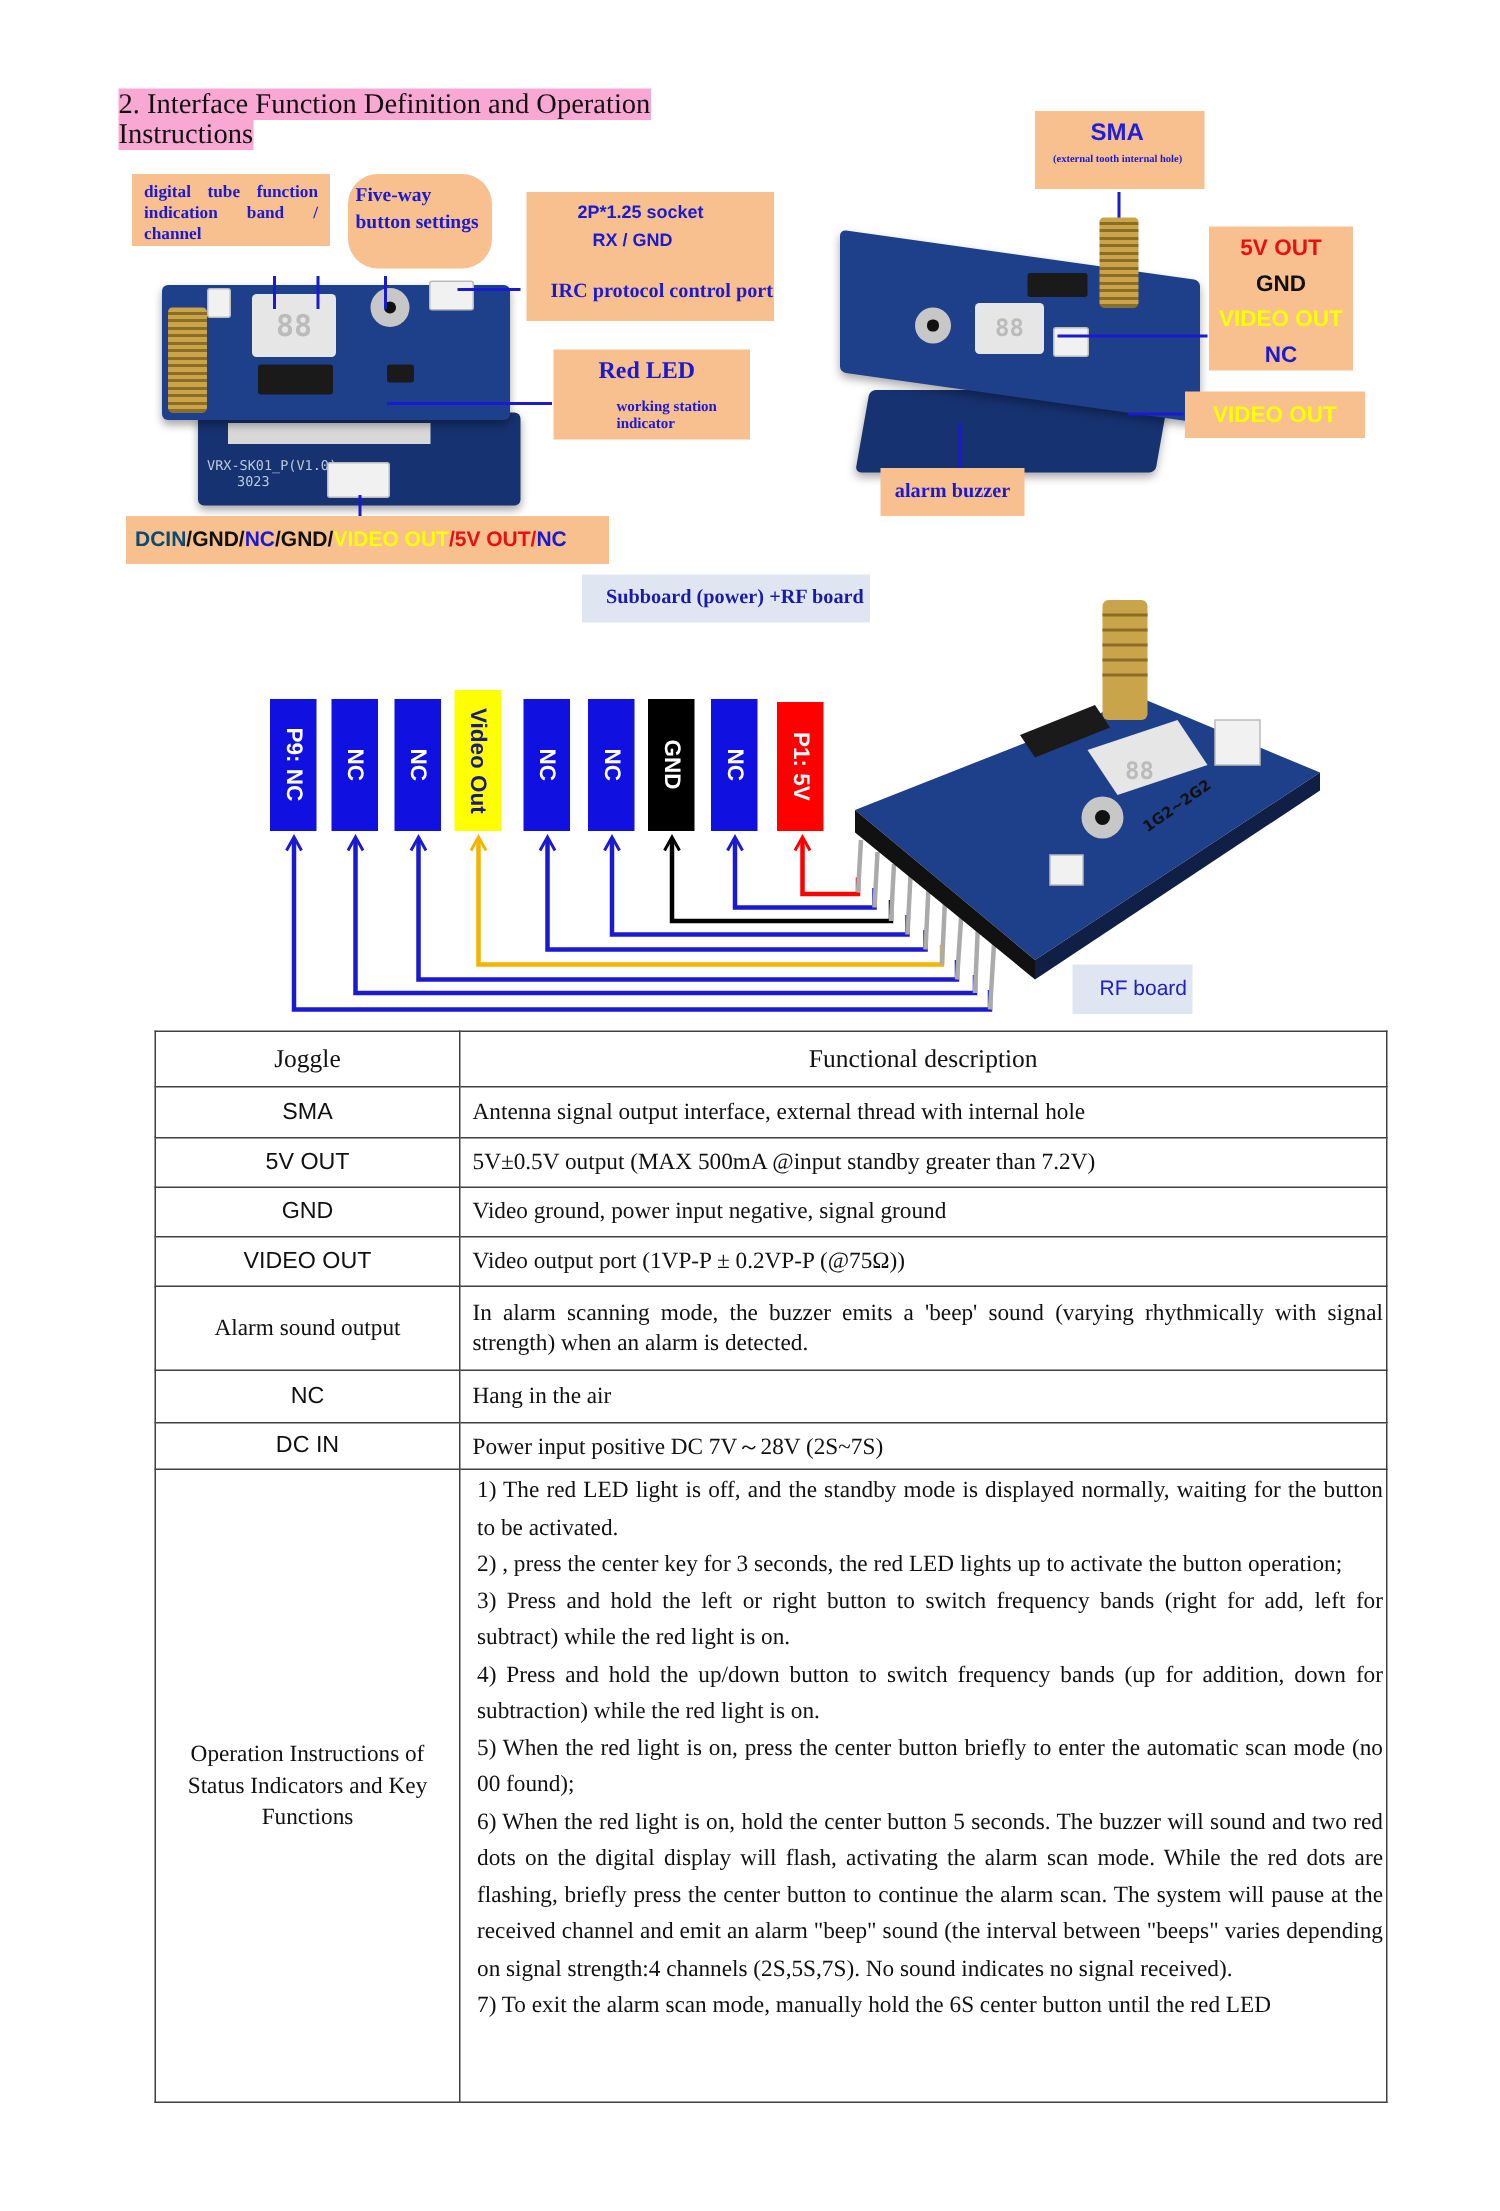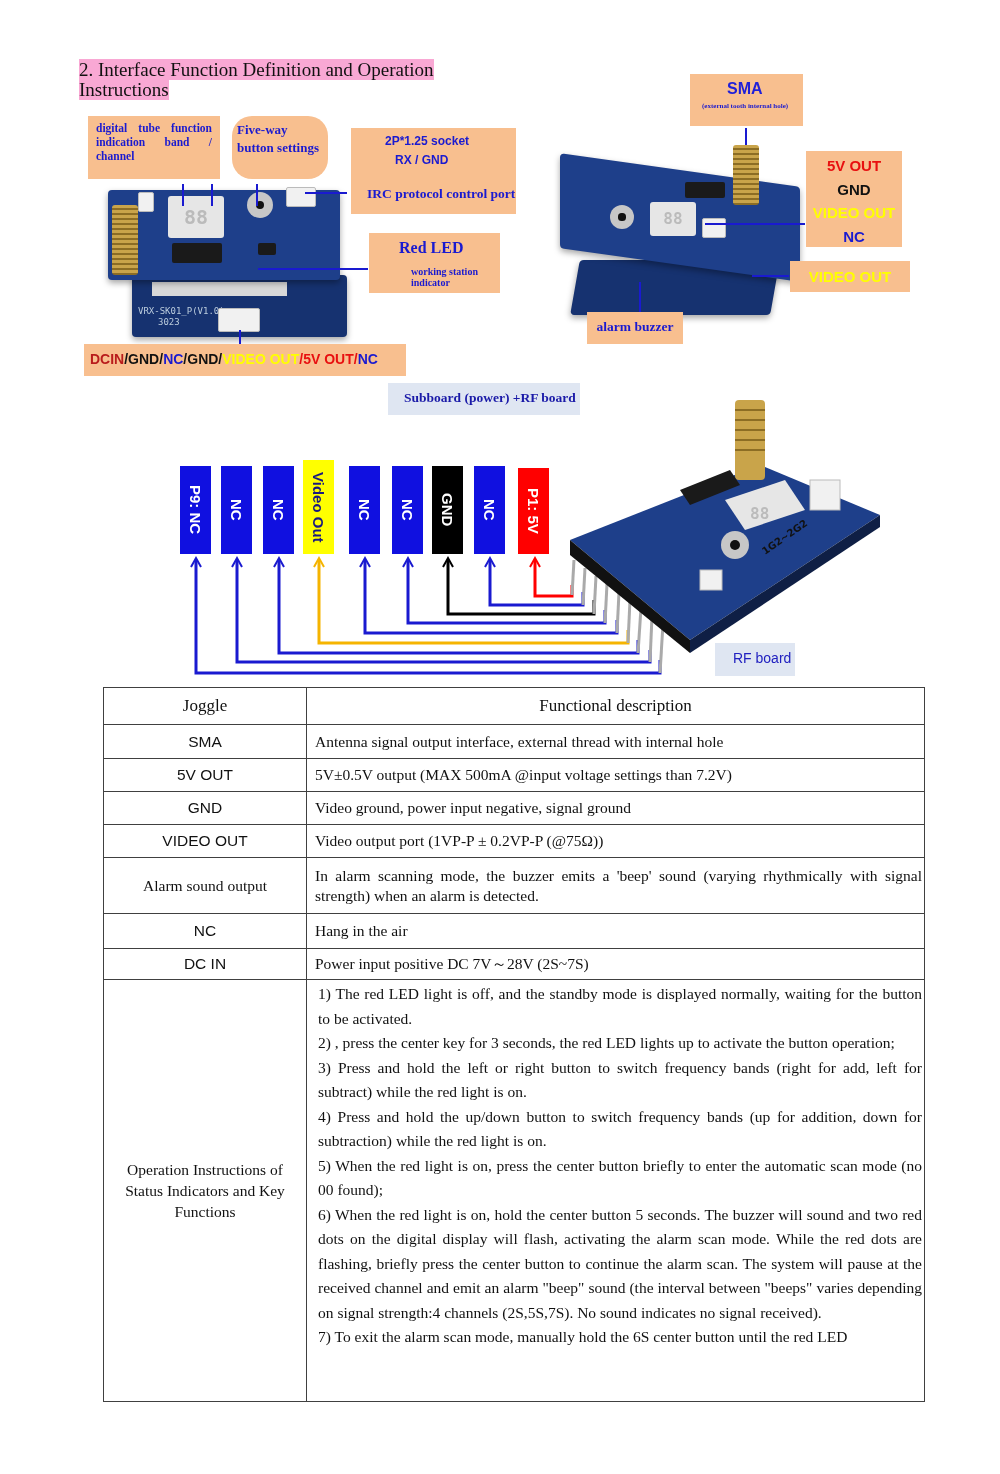--- a/index.html
+++ b/index.html
@@ -40,21 +40,21 @@
 </style>
 </head>
 <body>
 
 <div class="abs section-title">
   <span>2. Interface Function Definition and Operation Instructions</span>
 </div>
 
 <div>
 
-  <div class="callout" style="left:88px;top:116px;width:132px;height:63px;padding:5px 8px 0 8px;font-size:11.5px;line-height:14px;text-align:justify;">
+  <div class="callout" style="left:88px;top:116px;width:132px;height:48px;padding:5px 8px 0 8px;font-size:11.5px;line-height:14px;text-align:justify;">
     <span>digital tube function indication band / channel</span>
   </div>
   <div class="callout" style="left:232px;top:116px;width:96px;height:63px;padding:5px 5px 0 5px;font-size:13px;line-height:18px;text-align:justify;border-radius:20px;">
     <span>Five-way button settings</span>
   </div>
   <div class="callout" style="left:351px;top:128px;width:165px;height:86px;font-size:12px;">
     <div style="position:absolute;left:34px;top:6px;font-family:'Liberation Sans',sans-serif;">2P*1.25 socket</div>
     <div style="position:absolute;left:44px;top:25px;font-family:'Liberation Sans',sans-serif;">RX / GND</div>
     <div style="position:absolute;left:16px;top:58px;font-size:13.5px;">IRC protocol control port</div>
   </div>
@@ -80,21 +80,21 @@
   <div class="chip" style="left:258px;top:243px;width:18px;height:12px;"></div>
 
   <div class="arrow" style="left:182px;top:184px;width:2px;height:22px;"></div>
   <div class="arrow" style="left:211px;top:184px;width:2px;height:22px;"></div>
   <div class="arrow" style="left:256px;top:184px;width:2px;height:22px;"></div>
   <div class="arrow" style="left:305px;top:192px;width:42px;height:2px;"></div>
   <div class="arrow" style="left:258px;top:268px;width:110px;height:2px;"></div>
   <div class="arrow" style="left:239px;top:330px;width:2px;height:14px;"></div>
 
   <div class="callout" style="left:84px;top:344px;width:322px;height:32px;padding:7px 0 0 6px;font-family:'Liberation Sans',sans-serif;font-size:14px;white-space:nowrap;">
-    <span style="color:#b91c1c">DCIN</span><span style="color:#111">/GND/</span><span style="color:#1a1ad0">NC</span><span style="color:#111">/GND/</span><span style="color:#ffff00">VIDEO OUT</span><span style="color:#e81010">/5V OUT/</span><span style="color:#1a1ad0">NC</span>
+    <span style="color:#0c4a6e">DCIN</span><span style="color:#111">/GND/</span><span style="color:#1a1ad0">NC</span><span style="color:#111">/GND/</span><span style="color:#ffff00">VIDEO OUT</span><span style="color:#e81010">/5V OUT/</span><span style="color:#1a1ad0">NC</span>
   </div>
 </div>
 
 <div>
   <div class="callout" style="left:690px;top:74px;width:113px;height:52px;">
     <div style="position:absolute;left:37px;top:6px;font-family:'Liberation Sans',sans-serif;font-size:16px;color:#2020d8;">SMA</div>
     <div style="position:absolute;left:12px;top:28px;font-size:7px;">(external tooth internal hole)</div>
   </div>
   <div class="arrow" style="left:745px;top:128px;width:2px;height:20px;"></div>
 
@@ -227,21 +227,21 @@
       <tr class="hdr">
     <td class="col1">Joggle</td>
     <td>Functional description</td>
   </tr>
   <tr style="height:34px;">
     <td class="col1 sans">SMA</td>
     <td>Antenna signal output interface, external thread with internal hole</td>
   </tr>
   <tr style="height:33px;">
     <td class="col1 sans">5V OUT</td>
-    <td>5V±0.5V output (MAX 500mA @input voltage settings than 7.2V)</td>
+    <td>5V±0.5V output (MAX 500mA @input standby greater than 7.2V)</td>
   </tr>
   <tr style="height:33px;">
     <td class="col1 sans">GND</td>
     <td>Video ground, power input negative, signal ground</td>
   </tr>
   <tr style="height:33px;">
     <td class="col1 sans">VIDEO OUT</td>
     <td>Video output port (1VP-P ± 0.2VP-P (@75Ω))</td>
   </tr>
   <tr style="height:56px;">

